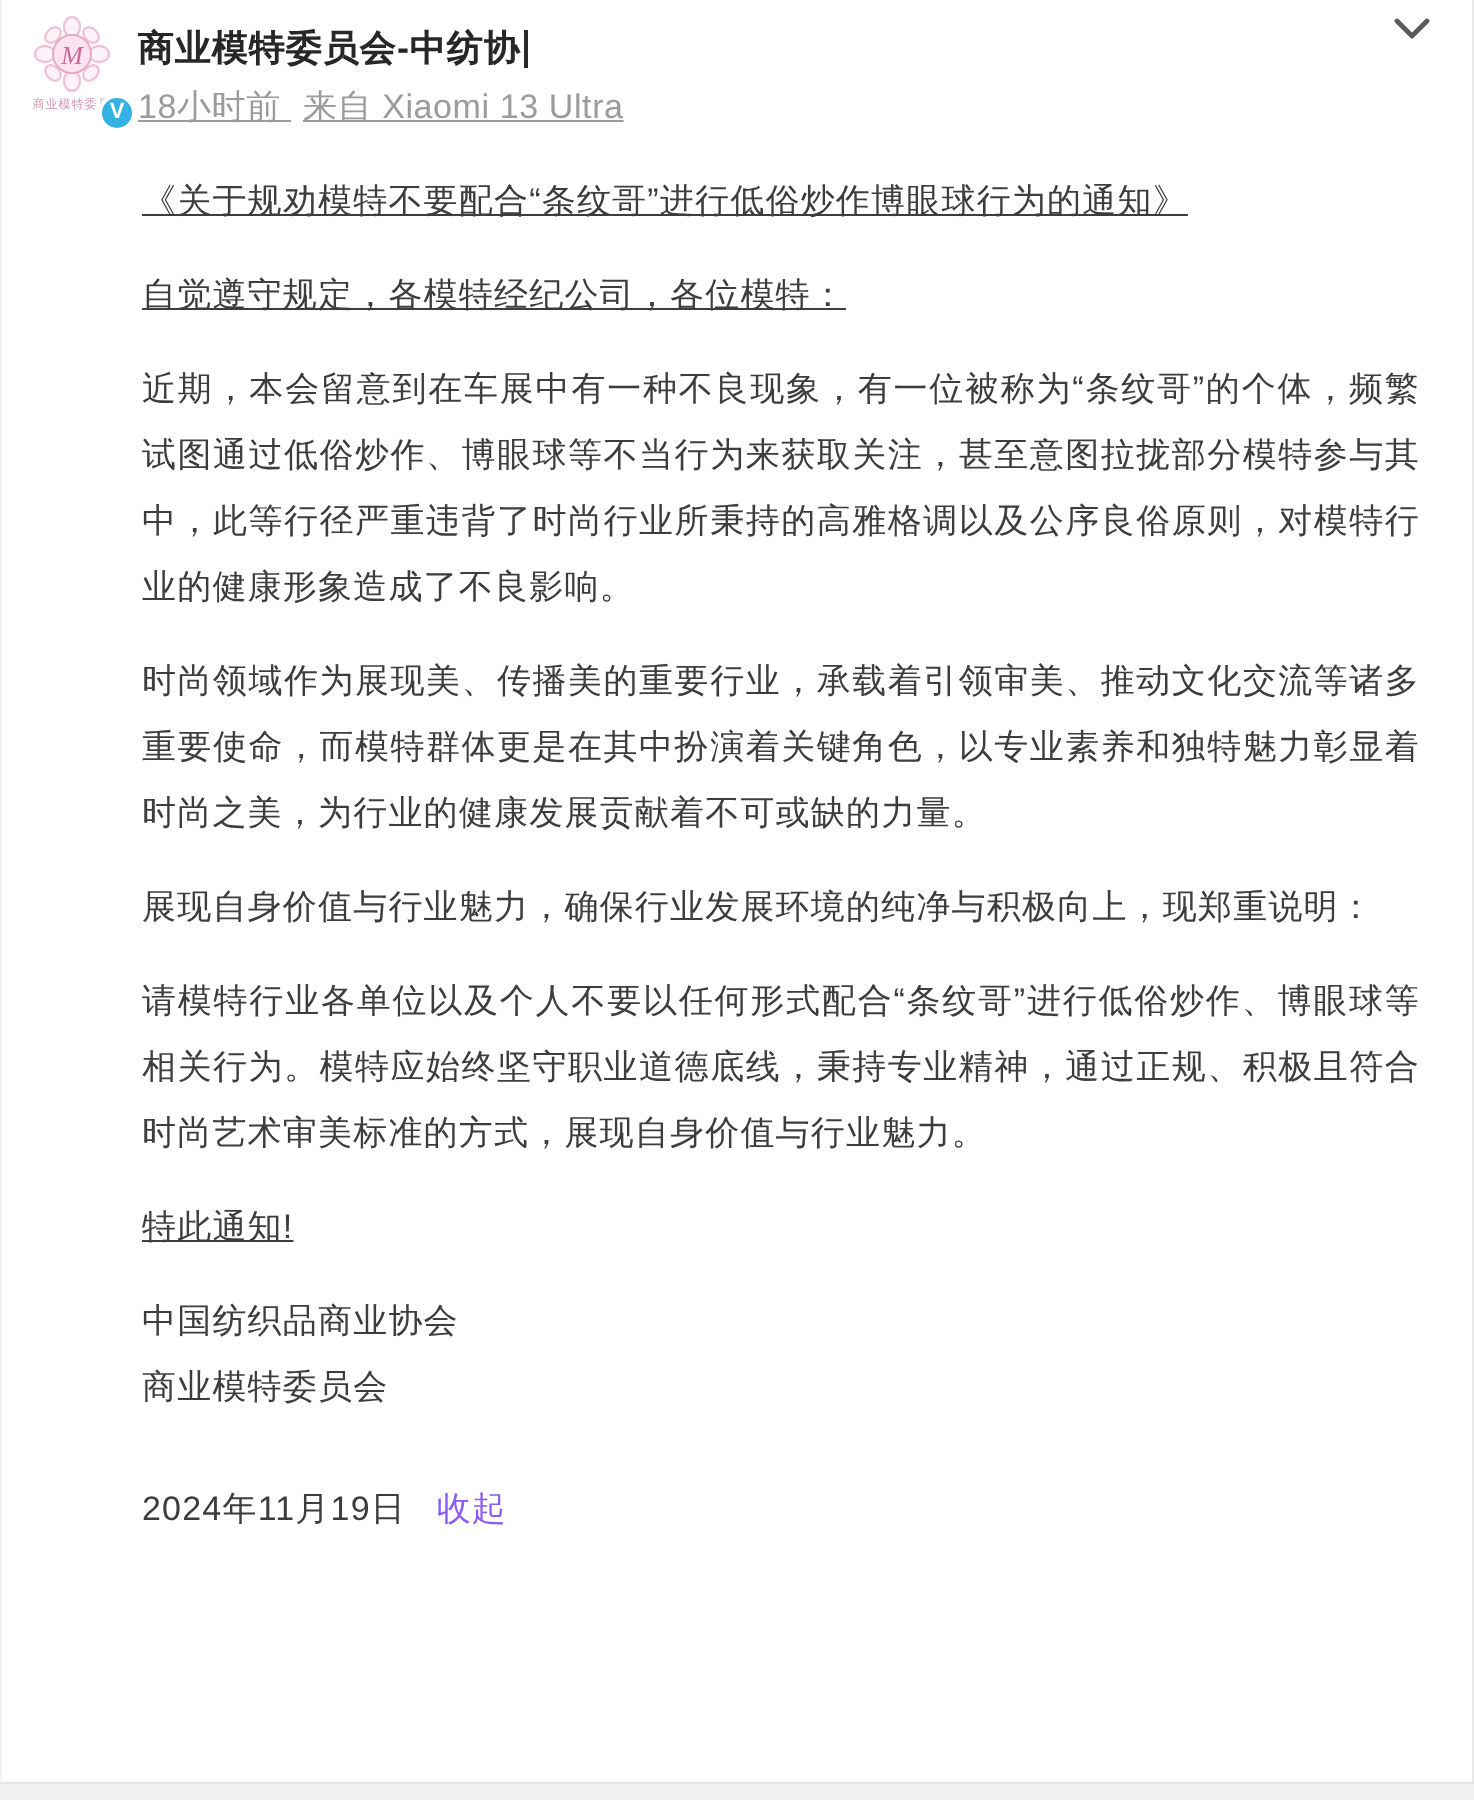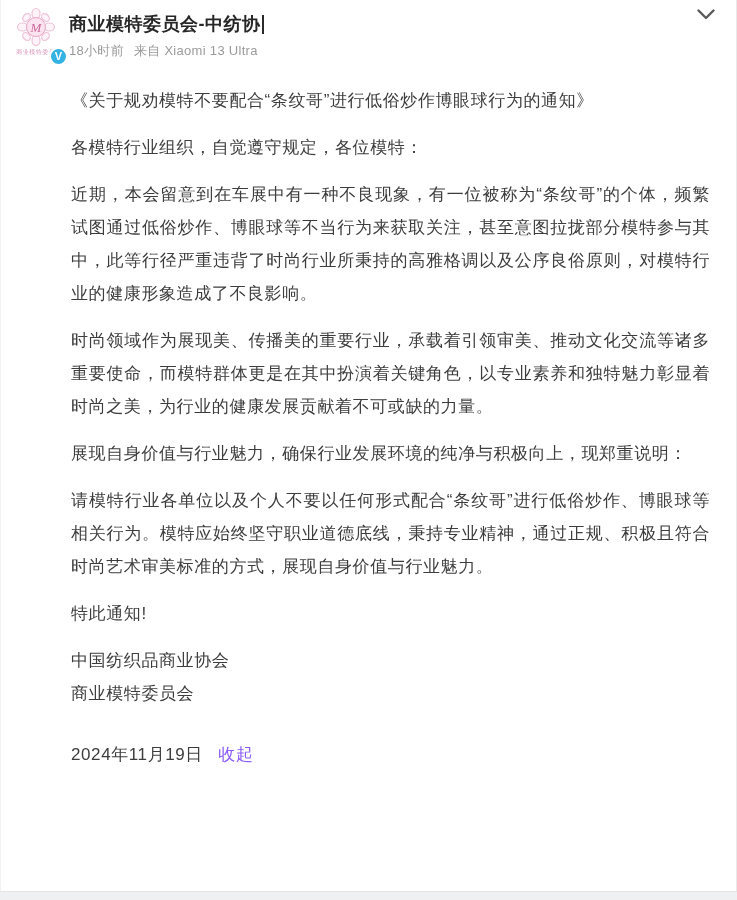--- a/index.html
+++ b/index.html
@@ -80,42 +80,43 @@
     letter-spacing: 0.5px;
     cursor: pointer;
   }
   .text-cursor {
     width: 2px; height: 19px;
     background: #2a2a2a;
     margin-left: 1px;
   }
   .meta-row {
     margin-top: 6px;
-    font-size: 13px;
+    font-size: 17px;
     color: #9b9b9b;
     letter-spacing: 0.3px;
+    text-decoration: underline;
   }
   .meta-row .src { margin-left: 6px; cursor: pointer; }
   .chevron {
     position: absolute;
     right: 18px; top: 4px;
     width: 24px; height: 20px;
     cursor: pointer;
     display: flex; align-items: center; justify-content: center;
   }
   
   .content {
     padding: 10px 26px 0 70px;
     font-size: 17px;
     line-height: 33px;
     letter-spacing: 0.6px;
     color: #3d3d3d;
   }
   .content p { margin-bottom: 14px; text-align: justify; }
-  .content p.no-justify { text-align: left; }
+  .content p.no-justify { text-align: left; text-decoration: underline; }
   .sig-block p { margin-bottom: 0; }
   .sig-block { margin-bottom: 28px; margin-top: 14px; }
   .closing-line { }
   .date-row { margin-top: 16px; }
   .date-row .date { color: #3d3d3d; }
   .collapse-link {
     color: #8b5cf6;
     margin-left: 10px;
     cursor: pointer;
     text-decoration: none;
@@ -163,21 +164,21 @@
 
     <span class="chevron">
       <svg width="18" height="11" viewBox="0 0 18 11">
         <polyline points="1.5,1.5 9,9 16.5,1.5" fill="none" stroke="#5a5a5a" stroke-width="2.4" stroke-linecap="round" stroke-linejoin="round"></polyline>
       </svg>
     </span>
   </div>
 
   <div class="content">
     <p class="no-justify">《关于规劝模特不要配合“条纹哥”进行低俗炒作博眼球行为的通知》</p>
-    <p class="no-justify">各模特行业组织，自觉遵守规定，各位模特：</p>
+    <p class="no-justify">自觉遵守规定，各模特经纪公司，各位模特：</p>
     <p>近期，本会留意到在车展中有一种不良现象，有一位被称为“条纹哥”的个体，频繁试图通过低俗炒作、博眼球等不当行为来获取关注，甚至意图拉拢部分模特参与其中，此等行径严重违背了时尚行业所秉持的高雅格调以及公序良俗原则，对模特行业的健康形象造成了不良影响。</p>
     <p>时尚领域作为展现美、传播美的重要行业，承载着引领审美、推动文化交流等诸多重要使命，而模特群体更是在其中扮演着关键角色，以专业素养和独特魅力彰显着时尚之美，为行业的健康发展贡献着不可或缺的力量。</p>
     <p>展现自身价值与行业魅力，确保行业发展环境的纯净与积极向上，现郑重说明：</p>
     <p>请模特行业各单位以及个人不要以任何形式配合“条纹哥”进行低俗炒作、博眼球等相关行为。模特应始终坚守职业道德底线，秉持专业精神，通过正规、积极且符合时尚艺术审美标准的方式，展现自身价值与行业魅力。</p>
     <p class="closing-line no-justify">特此通知!</p>
 
     <div class="sig-block">
       <p>中国纺织品商业协会</p>
       <p>商业模特委员会</p>
     </div>

